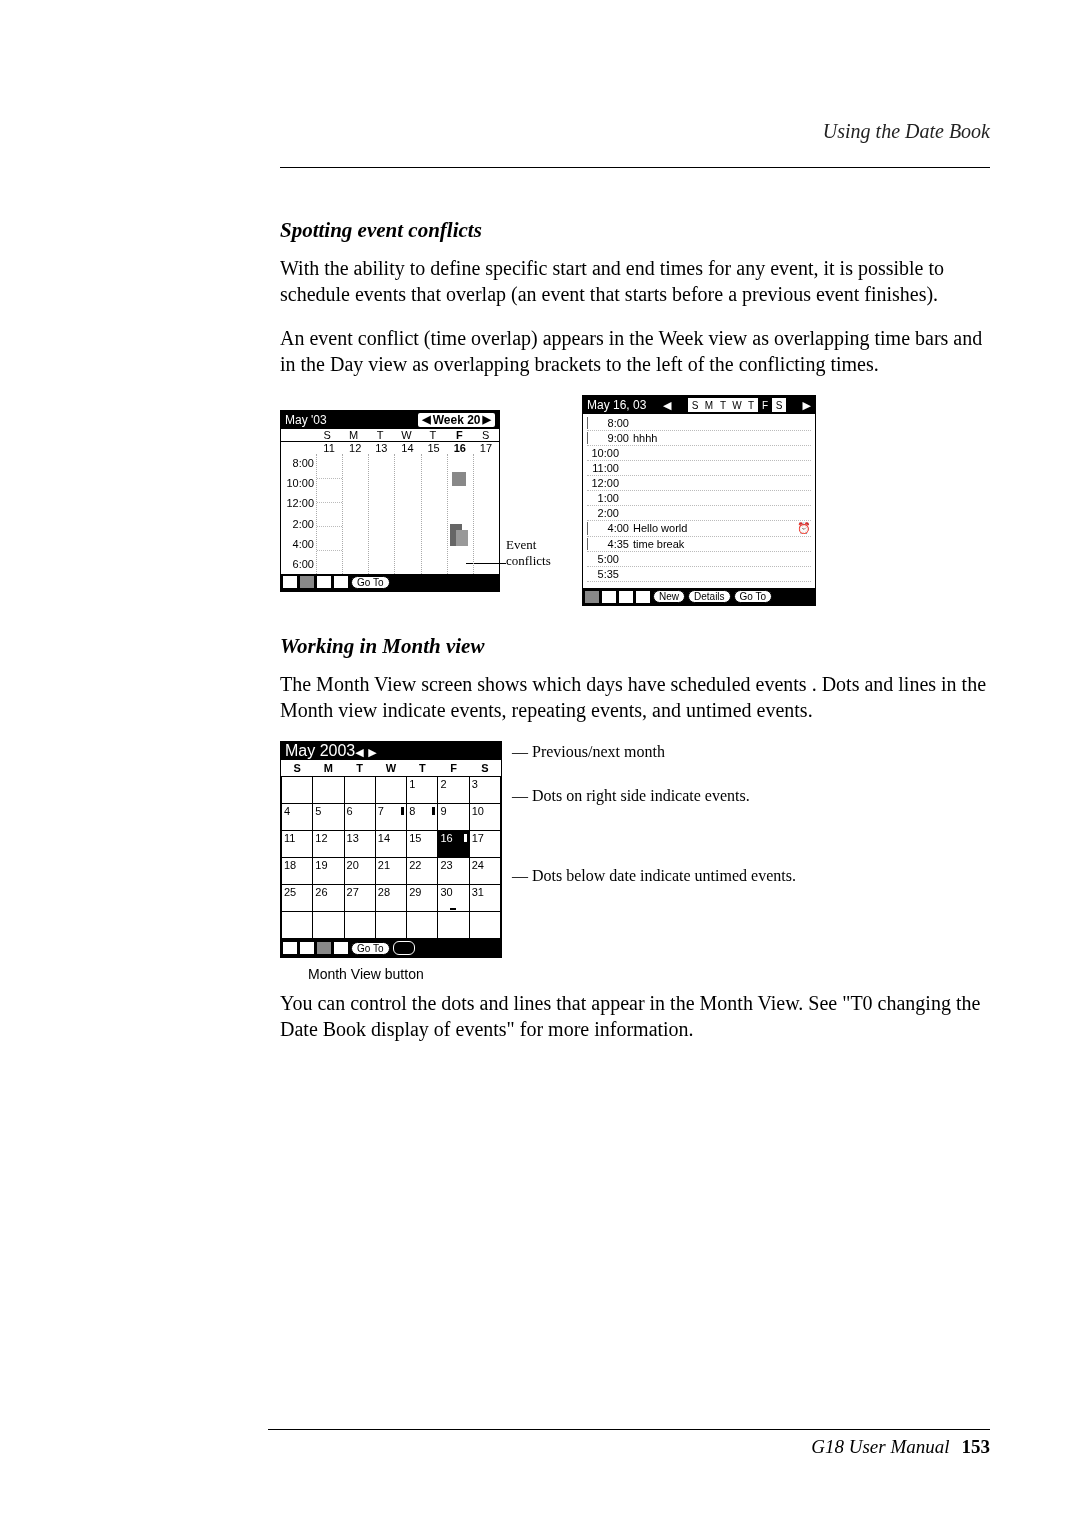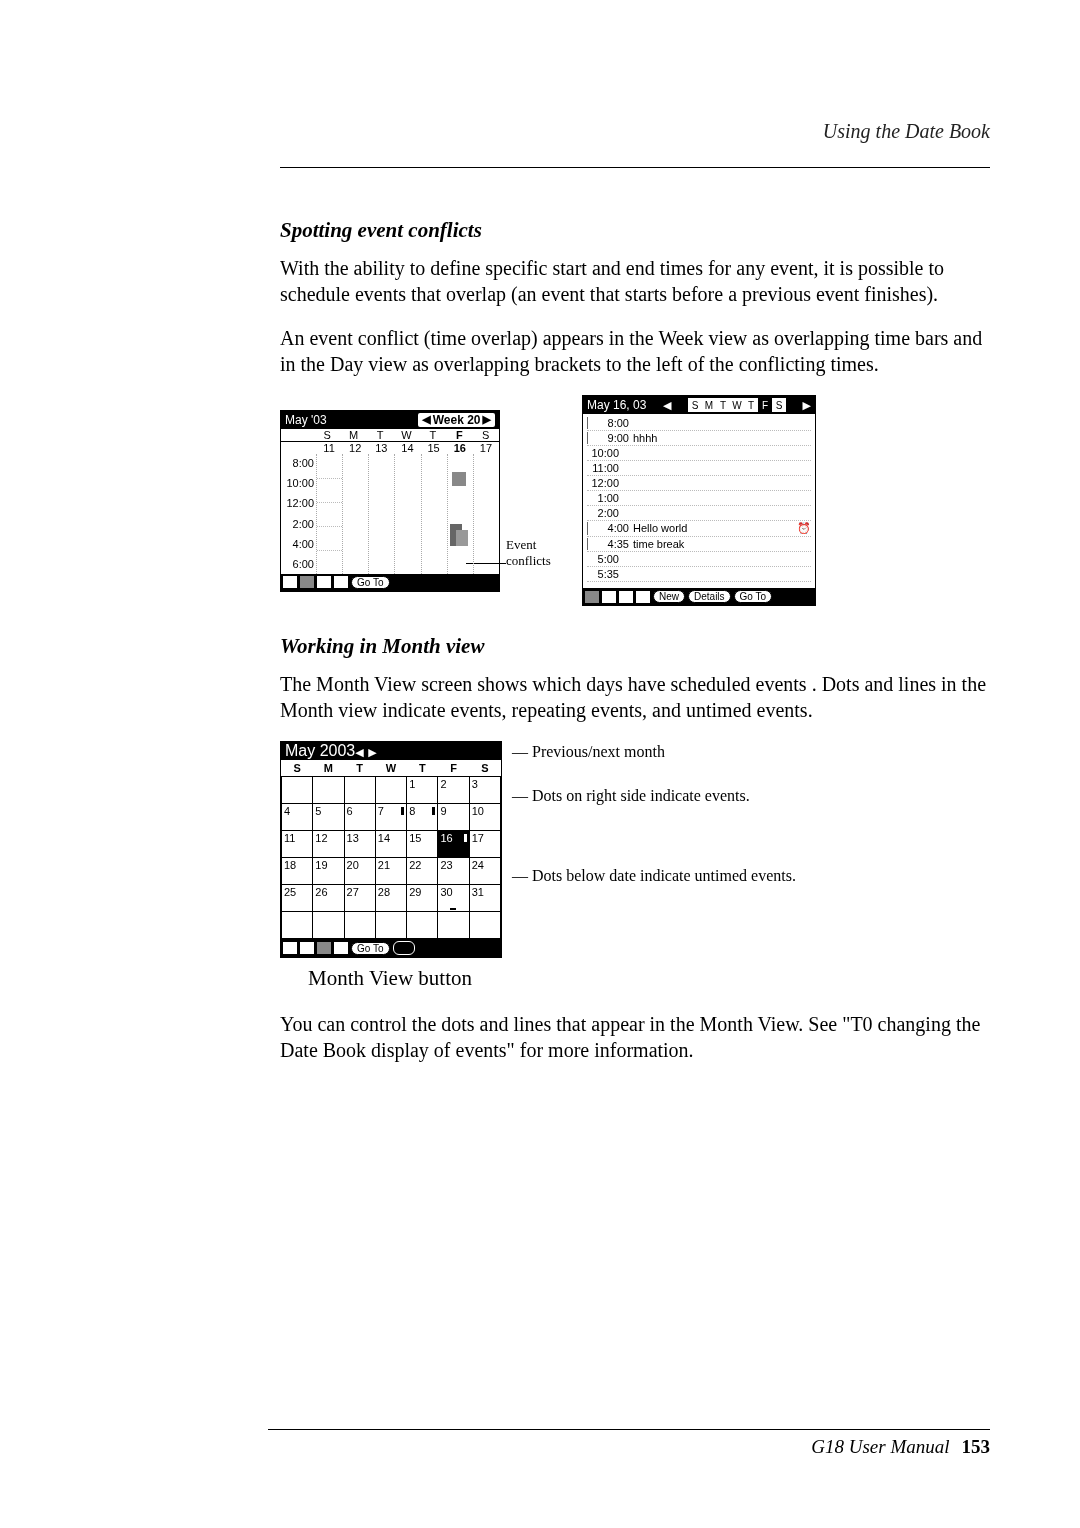--- a/index.html
+++ b/index.html
@@ -103,21 +103,21 @@
   .footicon.sel{background:#888;}
   .month-wrap{display:flex;gap:10px;align-items:flex-start;margin:14px 0 4px 0;}
   .month .palm-title{justify-content:flex-start;}
   .mgrid{border-collapse:collapse;width:100%;}
   .mgrid th{font-size:11px;padding:2px 0;}
   .mgrid td{border:1px solid #000;width:14.28%;height:24px;font-size:11px;text-align:left;vertical-align:top;padding:1px 2px;position:relative;}
   .mgrid td.today{background:#000;color:#fff;}
   .mgrid .edot{position:absolute;right:2px;top:3px;width:3px;height:8px;background:#000;}
   .mgrid .udot{position:absolute;left:12px;bottom:1px;width:6px;height:2px;background:#000;}
   .month-ann{font-family:"Times New Roman",serif;font-size:16px;color:#000;display:flex;flex-direction:column;gap:26px;padding-top:2px;}
-  .caption{font-family:Liberation Serif, serif;font-size:21px;margin:8px 0 0 28px;}
+  .caption{font-family:Liberation Sans, sans-serif;font-size:14px;margin:8px 0 0 28px;}
   .bottom-footer{position:absolute;bottom:70px;right:90px;left:268px;border-top:1px solid #000;display:flex;justify-content:flex-end;gap:12px;font-style:italic;font-size:19px;padding-top:6px;}
   .bottom-footer .pg{font-style:normal;font-weight:bold;}
   .footicon.m{background:#888;}
 </style>
 </head>
 <body>
 
 <div class="top-header">Using the Date Book</div>
 
 <h2>Spotting event conflicts</h2>
@@ -355,18 +355,18 @@
     </div>
   </div>
   <div class="month-ann">
     <div>— <span>Previous/next month</span></div>
     <div>— <span>Dots on right side indicate events.</span></div>
     <div style="margin-top:36px">— <span>Dots below date indicate untimed events.</span></div>
   </div>
 </div>
 <div class="caption">Month View button</div>
 
-<p style="margin-top:20px">You can control the dots and lines that appear in the Month View. See "T0 changing the Date Book display of events" for more information.</p>
+<p style="margin-top:8px">You can control the dots and lines that appear in the Month View. See "T0 changing the Date Book display of events" for more information.</p>
 
 <div class="bottom-footer">
   <span>G18 User Manual</span>
   <span class="pg">153</span>
 </div>
 
 </body></html>

